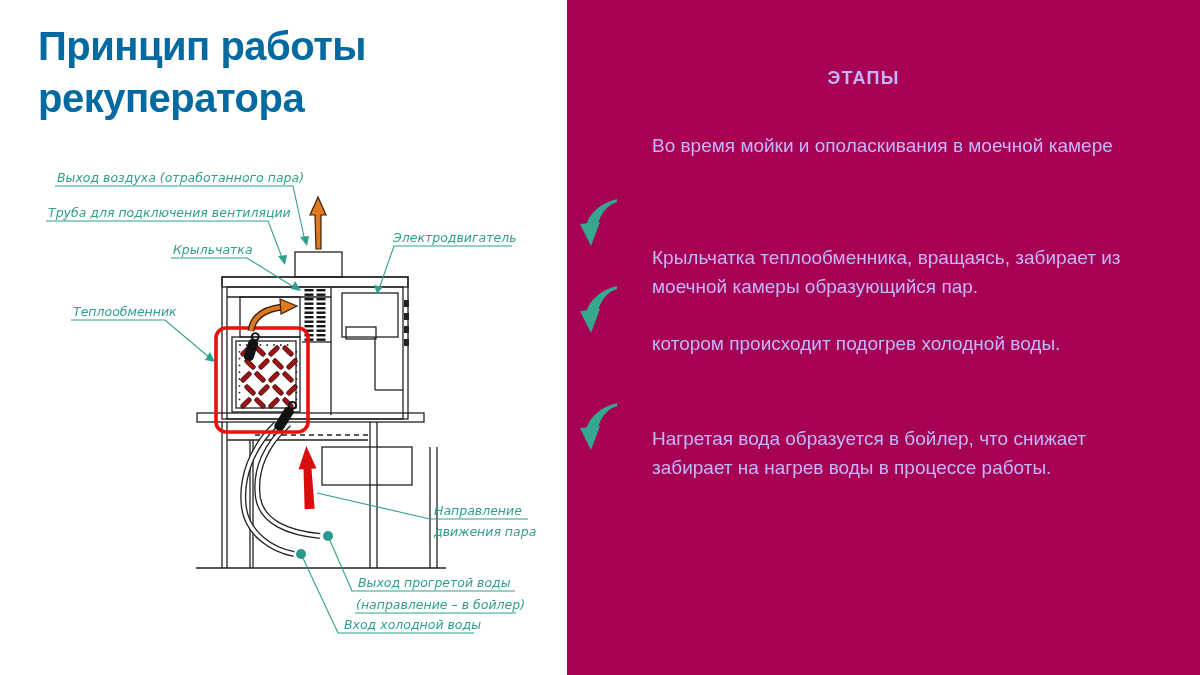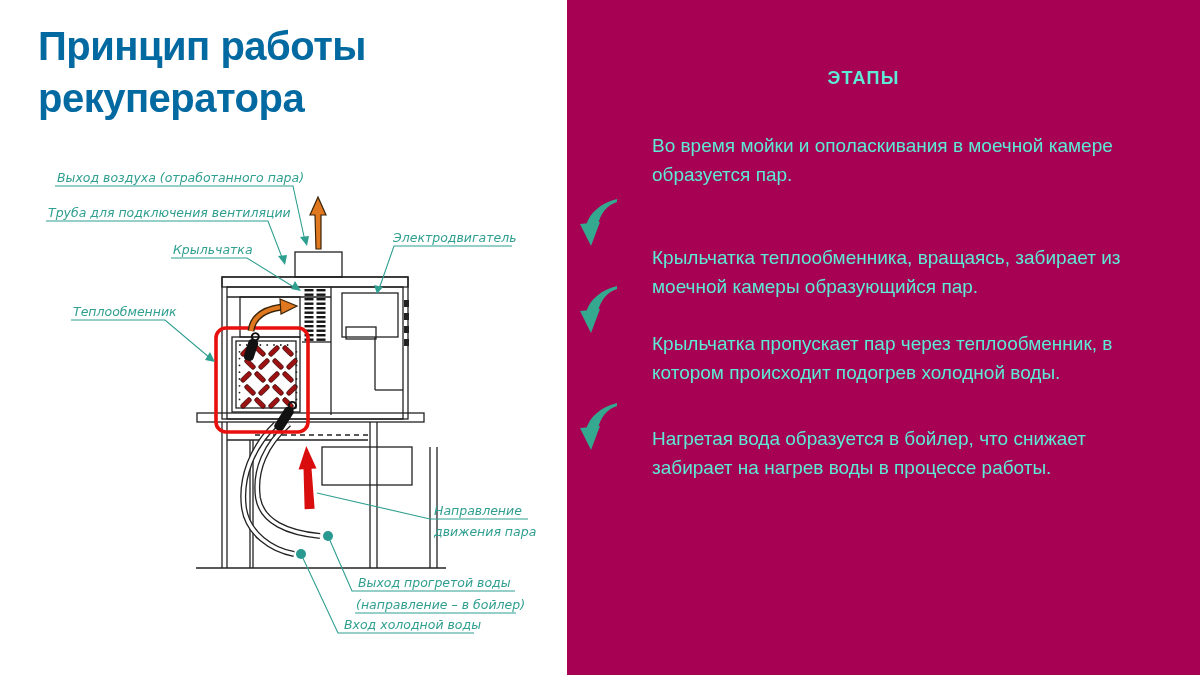--- a/index.html
+++ b/index.html
@@ -11,22 +11,22 @@
   
   .diagram-svg{position:absolute;left:0;top:0;}
   .dlabel{font:italic 12.5px "DejaVu Sans",sans-serif;fill:#2f9f8f;}
   .mline{stroke:#222;stroke-width:1.3;fill:none;}
   .mfill{fill:#222;stroke:none;}
   .leader{stroke:#2f9f8f;stroke-width:1.1;fill:none;}
   .lhead{fill:#2f9f8f;stroke:none;}
   
   .panel{position:absolute;left:567px;top:0;width:633px;height:675px;background:#a60152;}
   .panel-heading{position:absolute;left:0;top:68px;width:100%;box-sizing:border-box;padding-right:40px;
-                 text-align:center;color:#5eead4;font-size:18px;font-weight:bold;letter-spacing:1.2px;}
-  .step{position:absolute;left:85px;width:530px;color:#5eead4;font-size:19px;line-height:29px;}
+                 text-align:center;color:#c4b5fd;font-size:18px;font-weight:bold;letter-spacing:1.2px;}
+  .step{position:absolute;left:85px;width:530px;color:#c4b5fd;font-size:19px;line-height:29px;}
   .step .ln{white-space:nowrap;}
   .step-arrow{position:absolute;left:11px;width:42px;height:52px;}
 </style>
 </head>
 <body>
 
 <div class="stage">
 
   <div class="slide-title">
     <div>Принцип работы</div>
@@ -214,28 +214,26 @@
       <text class="dlabel" x="356" y="609">(направление – в бойлер)</text>
       <text class="dlabel" x="344" y="629">Вход холодной воды</text>
     </g>
   </svg>
 
   <div class="panel">
     <div class="panel-heading">ЭТАПЫ</div>
 
     <div class="step" style="top:131px">
       <div class="ln">Во время мойки и ополаскивания в моечной камере</div>
-      <div class="ln">образуется пар.</div>
     </div>
     <div class="step" style="top:243px">
       <div class="ln">Крыльчатка теплообменника, вращаясь, забирает из</div>
       <div class="ln">моечной камеры образующийся пар.</div>
     </div>
     <div class="step" style="top:329px">
-      <div class="ln">Крыльчатка пропускает пар через теплообменник, в</div>
       <div class="ln">котором происходит подогрев холодной воды.</div>
     </div>
     <div class="step" style="top:424px">
       <div class="ln">Нагретая вода образуется в бойлер, что снижает</div>
       <div class="ln">забирает на нагрев воды в процессе работы.</div>
     </div>
 
     <svg class="step-arrow" style="top:196px" viewBox="0 0 40 52">
       <path d="M38,3 C22,7 10,17 7,30 L19,29 C21,18 28,9 38,6 Z" fill="#35a98f"></path>
       <polygon points="1,28 21,26 12,50" fill="#35a98f"></polygon>

